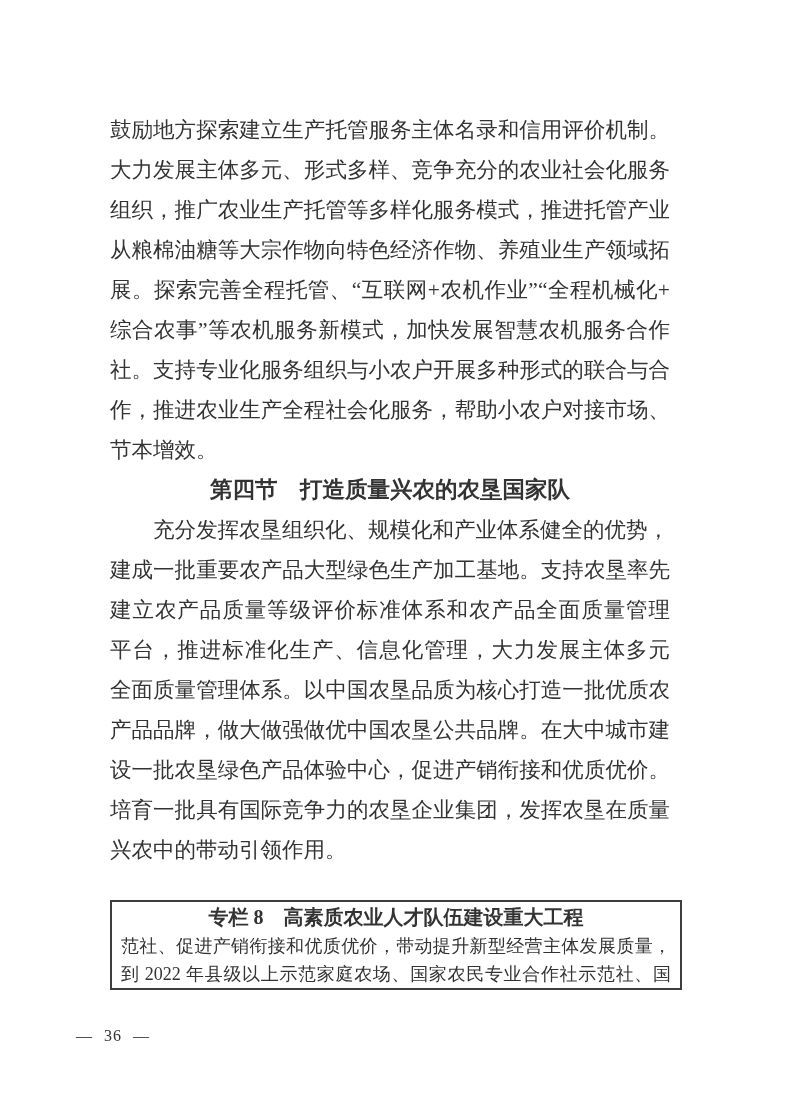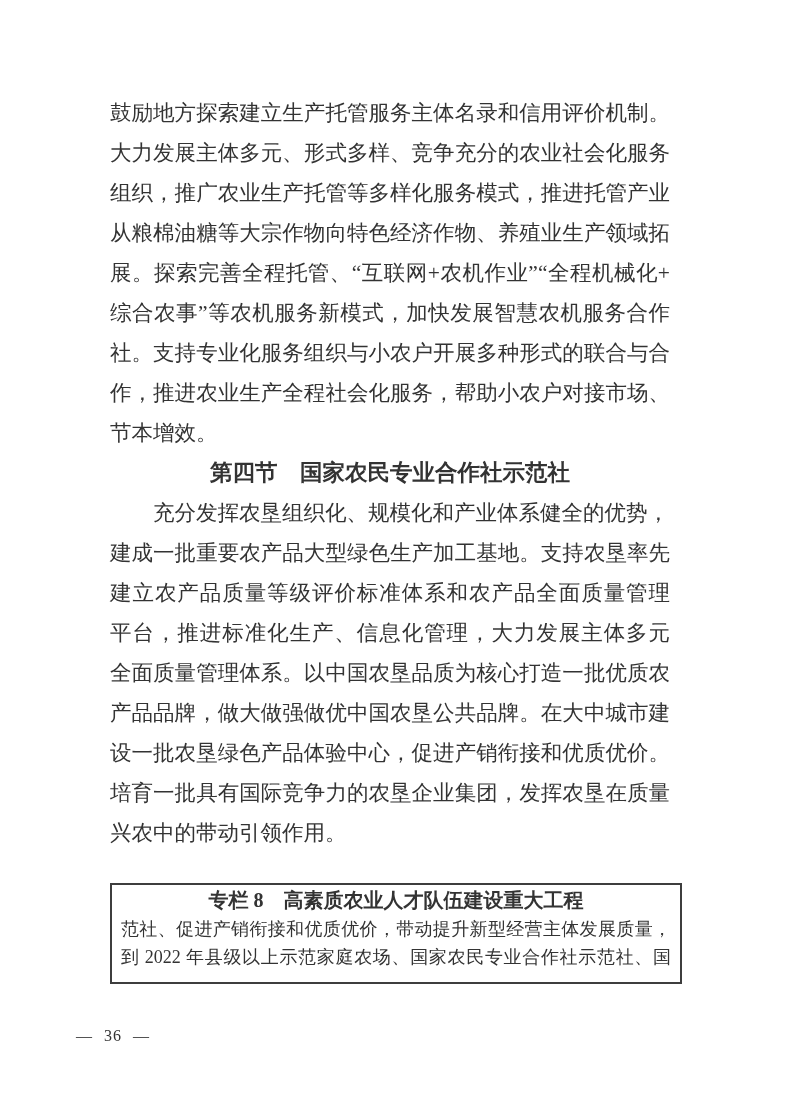--- a/index.html
+++ b/index.html
@@ -12,21 +12,21 @@
     width: 786px;
     height: 1107px;
     background: #ffffff;
     overflow: hidden;
     font-family: "Liberation Serif", "DejaVu Serif", serif;
     color: #333333;
   }
   .content {
     position: absolute;
     left: 110px;
-    top: 93px;
+    top: 110px;
     width: 560px;
     font-size: 21.5px;
     line-height: 40px;
   }
   .line {
     text-align: justify;
     text-align-last: justify;
     white-space: normal;
   }
   .line.short {
@@ -40,21 +40,21 @@
     font-size: 22.5px;
     font-weight: bold;
     text-align: center;
     line-height: 40px;
   }
   .callout-box {
     margin-top: 30px;
     width: 572px;
     box-sizing: border-box;
     border: 2px solid #3d3d3d;
-    padding: 1px 9px 11px 9px;
+    padding: 1px 9px 0 9px;
   }
   .box-title {
     text-align: center;
     font-weight: bold;
     font-size: 20px;
     line-height: 29px;
   }
   .box-line {
     font-size: 18px;
     line-height: 28px;
@@ -89,21 +89,21 @@
       <div class="line">大力发展主体多元、形式多样、竞争充分的农业社会化服务</div>
       <div class="line">组织，推广农业生产托管等多样化服务模式，推进托管产业</div>
       <div class="line">从粮棉油糖等大宗作物向特色经济作物、养殖业生产领域拓</div>
       <div class="line">展。探索完善全程托管、“互联网+农机作业”“全程机械化+</div>
       <div class="line">综合农事”等农机服务新模式，加快发展智慧农机服务合作</div>
       <div class="line">社。支持专业化服务组织与小农户开展多种形式的联合与合</div>
       <div class="line">作，推进农业生产全程社会化服务，帮助小农户对接市场、</div>
       <div class="line short">节本增效。</div>
     </div>
 
-    <h2 class="heading">第四节　国家农民专业合作社示范社</h2>
+    <h2 class="heading">第四节　打造质量兴农的农垦国家队</h2>
 
     <div class="para">
       <div class="line indent short">充分发挥农垦组织化、规模化和产业体系健全的优势，</div>
       <div class="line">建成一批重要农产品大型绿色生产加工基地。支持农垦率先</div>
       <div class="line">建立农产品质量等级评价标准体系和农产品全面质量管理</div>
       <div class="line">平台，推进标准化生产、信息化管理，大力发展主体多元</div>
       <div class="line">全面质量管理体系。以中国农垦品质为核心打造一批优质农</div>
       <div class="line">产品品牌，做大做强做优中国农垦公共品牌。在大中城市建</div>
       <div class="line">设一批农垦绿色产品体验中心，促进产销衔接和优质优价。</div>
       <div class="line">培育一批具有国际竞争力的农垦企业集团，发挥农垦在质量</div>

